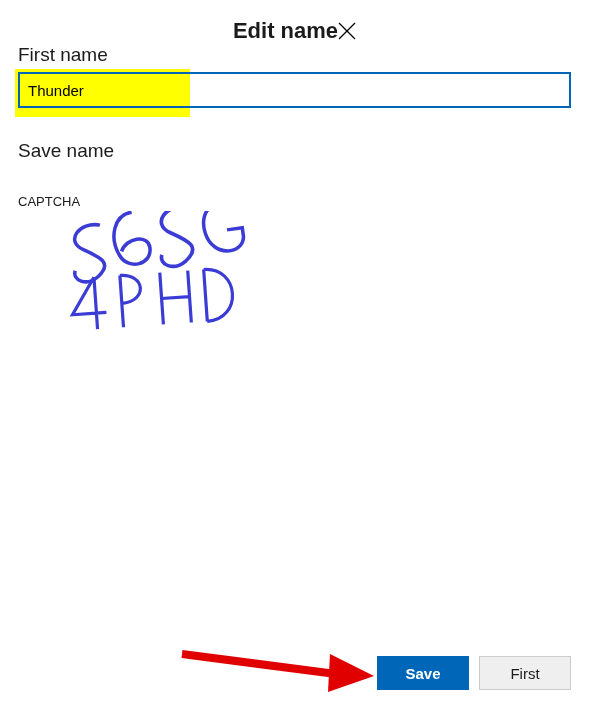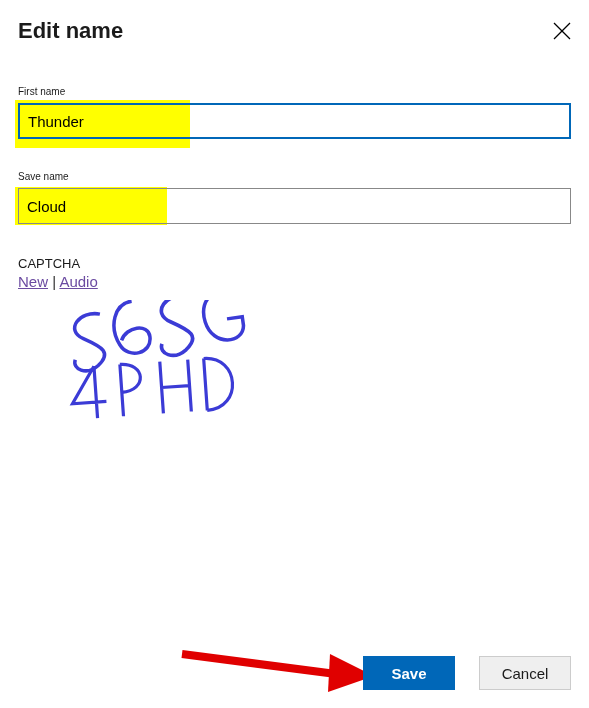--- a/index.html
+++ b/index.html
@@ -7,38 +7,37 @@
       font-family: 'Segoe UI', Tahoma, sans-serif;
       background: #fff;
       width: 589px;
       height: 708px;
       position: relative;
       padding: 18px;
       color: #1b1b1b;
     }
     .header {
       display: flex;
-      justify-content: space-between;
+      justify-content: center;
       align-items: center;
-      margin-bottom: 42px;
     }
     .title {
       font-size: 22px;
       font-weight: 600;
     }
     .close-icon {
       width: 18px;
       height: 18px;
       cursor: pointer;
       color: #000;
     }
     .close-icon svg { display: block; }
     .field-group { margin-bottom: 32px; }
     .label {
-      font-size: 10px;
+      font-size: 19px;
       margin-bottom: 6px;
       display: block;
     }
     .text-input {
       width: 100%;
       height: 36px;
       border: 1px solid #888;
       padding: 0 8px;
       font-size: 15px;
       font-family: inherit;
@@ -71,21 +70,21 @@
       margin-left: 20px;
       margin-bottom: 8px;
       height: 130px;
     }
     .captcha-image svg { display: block; }
     .footer {
       position: absolute;
       bottom: 18px;
       right: 18px;
       display: flex;
-      gap: 24px;
+      gap: 10px;
       align-items: center;
     }
     .btn {
       height: 34px;
       min-width: 92px;
       font-size: 15px;
       font-family: inherit;
       cursor: pointer;
       border: none;
     }
@@ -125,31 +124,24 @@
 <div class="field-group">
   <label class="label">First name</label>
   <div class="input-wrap">
     <div class="hl fn"></div>
     <input type="text" class="text-input focused" value="Thunder" style="">
   </div>
 </div>
 
 <div class="field-group">
   <label class="label">Save name</label>
-  <div class="input-wrap">
-    <div class="hl ln"></div>
-    <input type="text" class="text-input" value="Cloud" style="">
-  </div>
 </div>
 
 <div class="captcha-section">
   <div class="captcha-label">CAPTCHA</div>
-  <div class="captcha-links">
-    <a>New</a><span class="separator"> | </span><a>Audio</a>
-  </div>
   <div class="captcha-image">
     <svg width="260" height="130" viewBox="0 0 260 130">
       <g fill="none" stroke="#3b3bd6" stroke-width="3.2">
         <g transform="translate(28,10) rotate(-8)">
 
           <path d="M30 8 C12 2, -4 18, 12 28 C28 38, 36 44, 22 54 C10 62, -2 54, 2 46" transform="translate(0,0) scale(1.1)"></path>
 
           <path d="M22 4 C6 4, -2 24, 6 42 C12 56, 34 54, 34 38 C34 26, 14 26, 8 38" transform="translate(42,-4) scale(1.1)"></path>
 
           <path d="M30 8 C12 2, -4 18, 12 28 C28 38, 36 44, 22 54 C10 62, -2 54, 2 46" transform="translate(88,-6) scale(1.15)"></path>
@@ -173,14 +165,14 @@
 
 <div class="arrow">
   <svg width="200" height="50" viewBox="0 0 200 50">
     <line x1="4" y1="12" x2="158" y2="32" stroke="#e00000" stroke-width="8"></line>
     <polygon points="152,12 196,34 150,50" fill="#e00000"></polygon>
   </svg>
 </div>
 
 <div class="footer">
   <button class="btn btn-primary">Save</button>
-  <button class="btn btn-secondary">Cancel</button>
+  <button class="btn btn-secondary">First</button>
 </div>
 
 </body></html>

